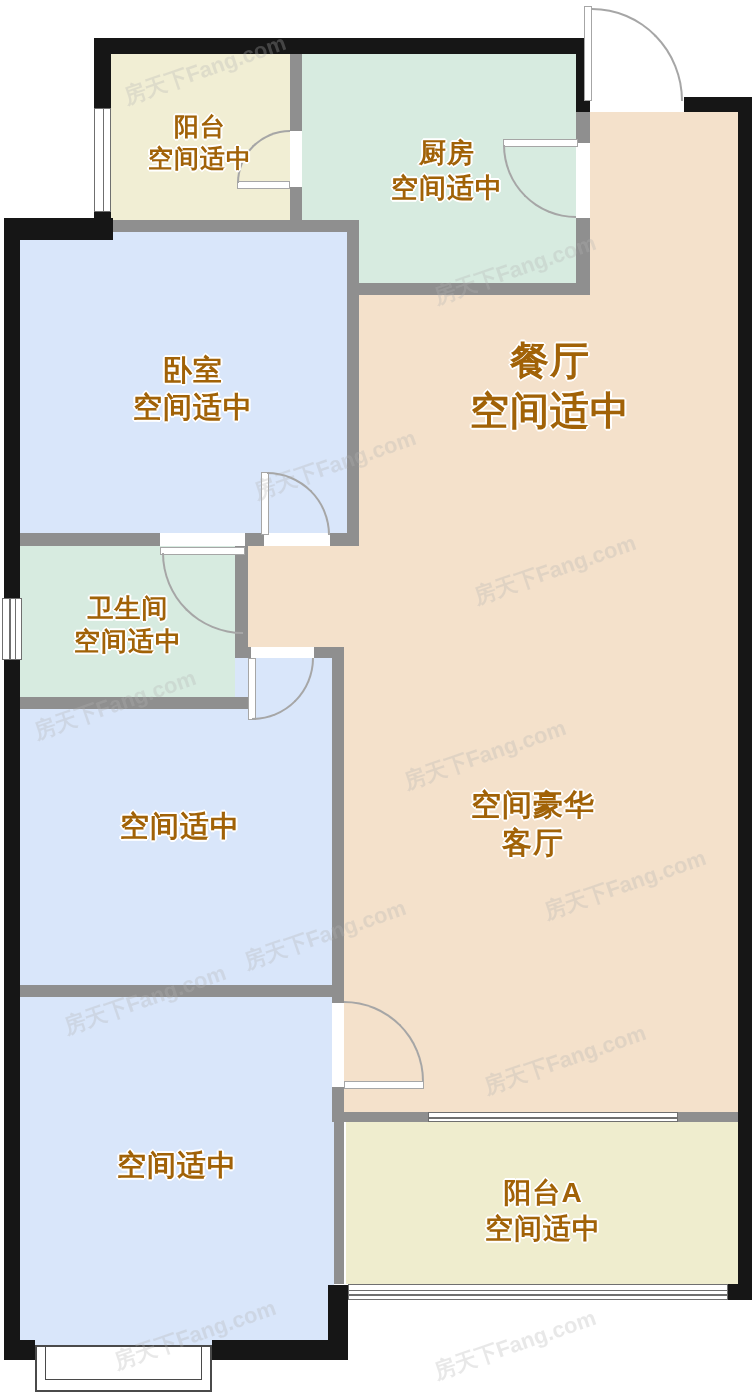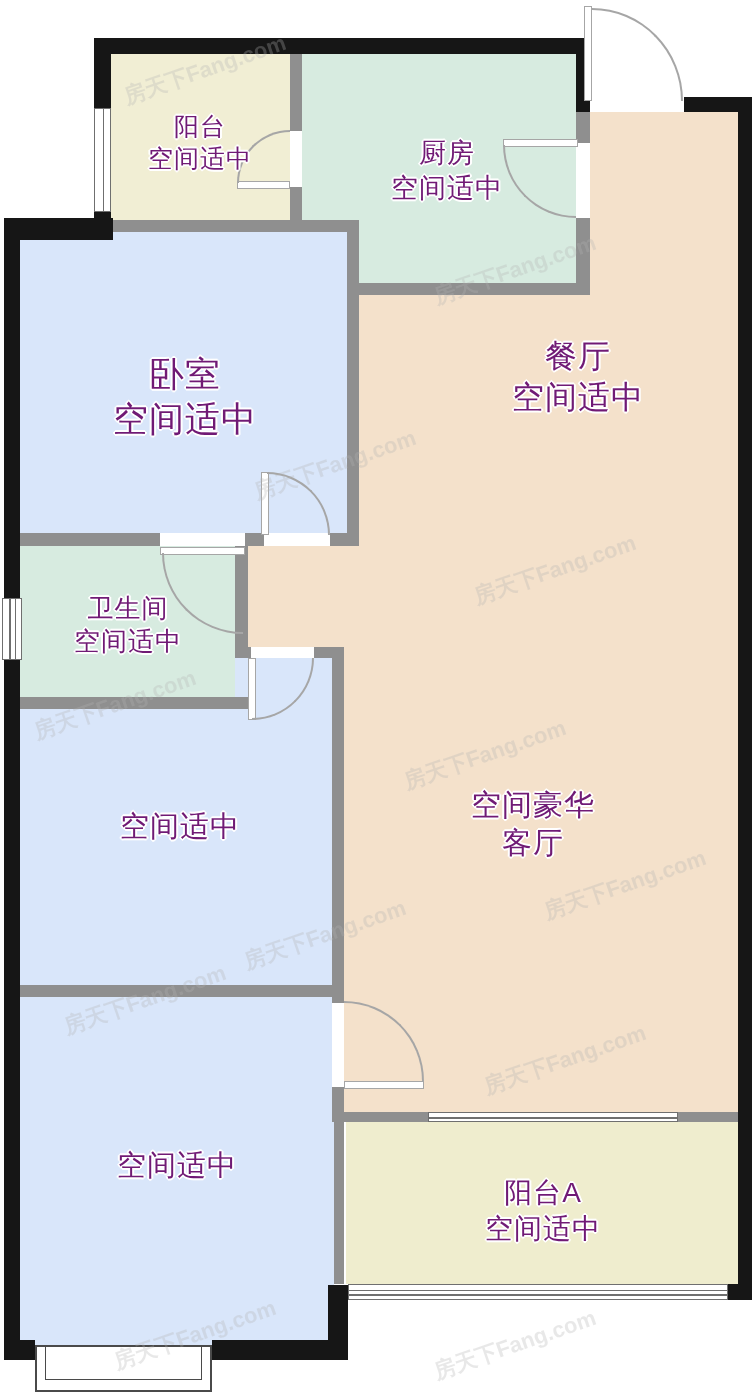--- a/index.html
+++ b/index.html
@@ -11,22 +11,22 @@
   .opening{position:absolute;background:#ffffff;}
   .leaf{position:absolute;background:#ffffff;border:1.5px solid #a6a6a6;box-sizing:border-box;}
   .arc{position:absolute;box-sizing:border-box;border:0 solid #a6a6a6;background:transparent;}
   .arc.tl{border-top:2px solid #a6a6a6;border-left:2px solid #a6a6a6;border-top-left-radius:100% 100%;}
   .arc.tr{border-top:2px solid #a6a6a6;border-right:2px solid #a6a6a6;border-top-right-radius:100% 100%;}
   .arc.bl{border-bottom:2px solid #a6a6a6;border-left:2px solid #a6a6a6;border-bottom-left-radius:100% 100%;}
   .arc.br{border-bottom:2px solid #a6a6a6;border-right:2px solid #a6a6a6;border-bottom-right-radius:100% 100%;}
   .win{position:absolute;background:#ffffff;border:1.5px solid #6f6f6f;box-sizing:border-box;}
   .win .vline{position:absolute;top:0;bottom:0;width:1.5px;background:#6f6f6f;left:50%;}
   .win .hline{position:absolute;left:0;right:0;height:1.5px;background:#6f6f6f;top:50%;}
-  .room-label{position:absolute;transform:translateX(-50%);text-align:center;color:#701a75;
-      font-weight:normal;line-height:1.28;letter-spacing:1px;white-space:nowrap;
+  .room-label{position:absolute;transform:translateX(-50%);text-align:center;color:#a16207;
+      font-weight:bold;line-height:1.28;letter-spacing:1px;white-space:nowrap;
       text-shadow:-2px 0 0 #fff,2px 0 0 #fff,0 -2px 0 #fff,0 2px 0 #fff,
                   -1px -1px 0 #fff,1px -1px 0 #fff,-1px 1px 0 #fff,1px 1px 0 #fff;}
   .wm{position:absolute;color:rgba(178,178,178,0.30);font-size:22px;font-weight:bold;
       transform:rotate(-19deg);white-space:nowrap;pointer-events:none;}
   .bay{position:absolute;background:#fff;border:2px solid #4a4a4a;box-sizing:border-box;}
   .bay .inner{position:absolute;left:8px;right:8px;top:-2px;height:34px;
       border-left:1.5px solid #4a4a4a;border-right:1.5px solid #4a4a4a;border-bottom:1.5px solid #4a4a4a;}
 </style>
 </head>
 <body>
@@ -126,25 +126,25 @@
   <div class="arc tr" style="left:344px;top:1001px;width:80px;height:80px;"></div>
 
   <div class="room-label" style="left:200px;top:110px;font-size:25px;">
     <div>阳台</div>
     <div>空间适中</div>
   </div>
   <div class="room-label" style="left:447px;top:136px;font-size:27px;">
     <div>厨房</div>
     <div>空间适中</div>
   </div>
-  <div class="room-label" style="left:578px;top:336px;font-size:32px;">
+  <div class="room-label" style="left:550px;top:336px;font-size:39px;">
     <div>餐厅</div>
     <div>空间适中</div>
   </div>
-  <div class="room-label" style="left:185px;top:352px;font-size:35px;">
+  <div class="room-label" style="left:193px;top:352px;font-size:29px;">
     <div>卧室</div>
     <div>空间适中</div>
   </div>
   <div class="room-label" style="left:128px;top:592px;font-size:26px;">
     <div>卫生间</div>
     <div>空间适中</div>
   </div>
   <div class="room-label" style="left:180px;top:808px;font-size:29px;">
     <div>空间适中</div>
   </div>

